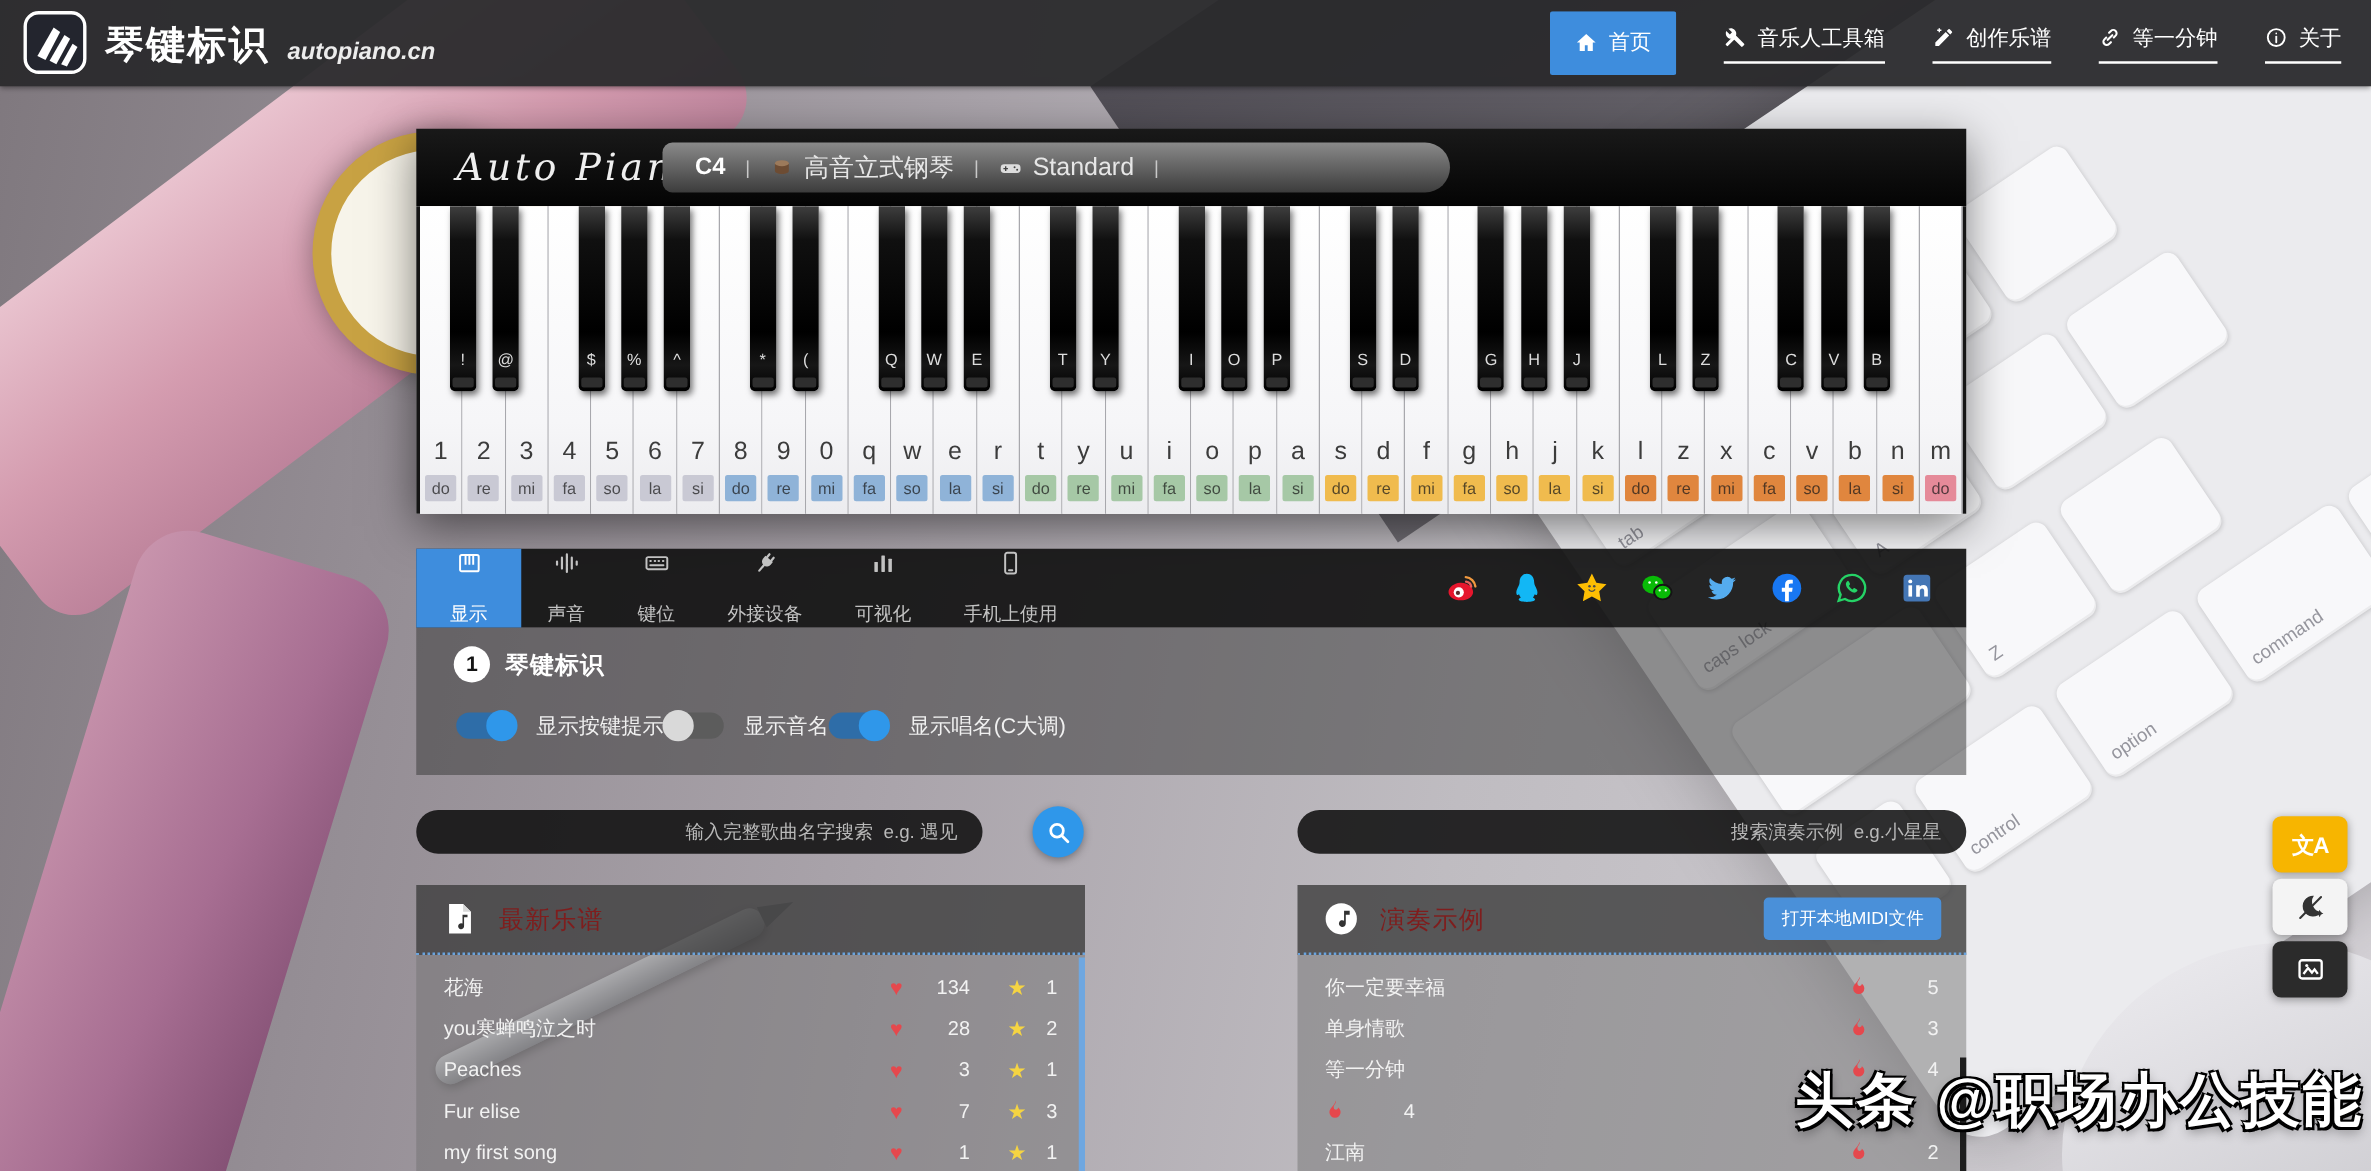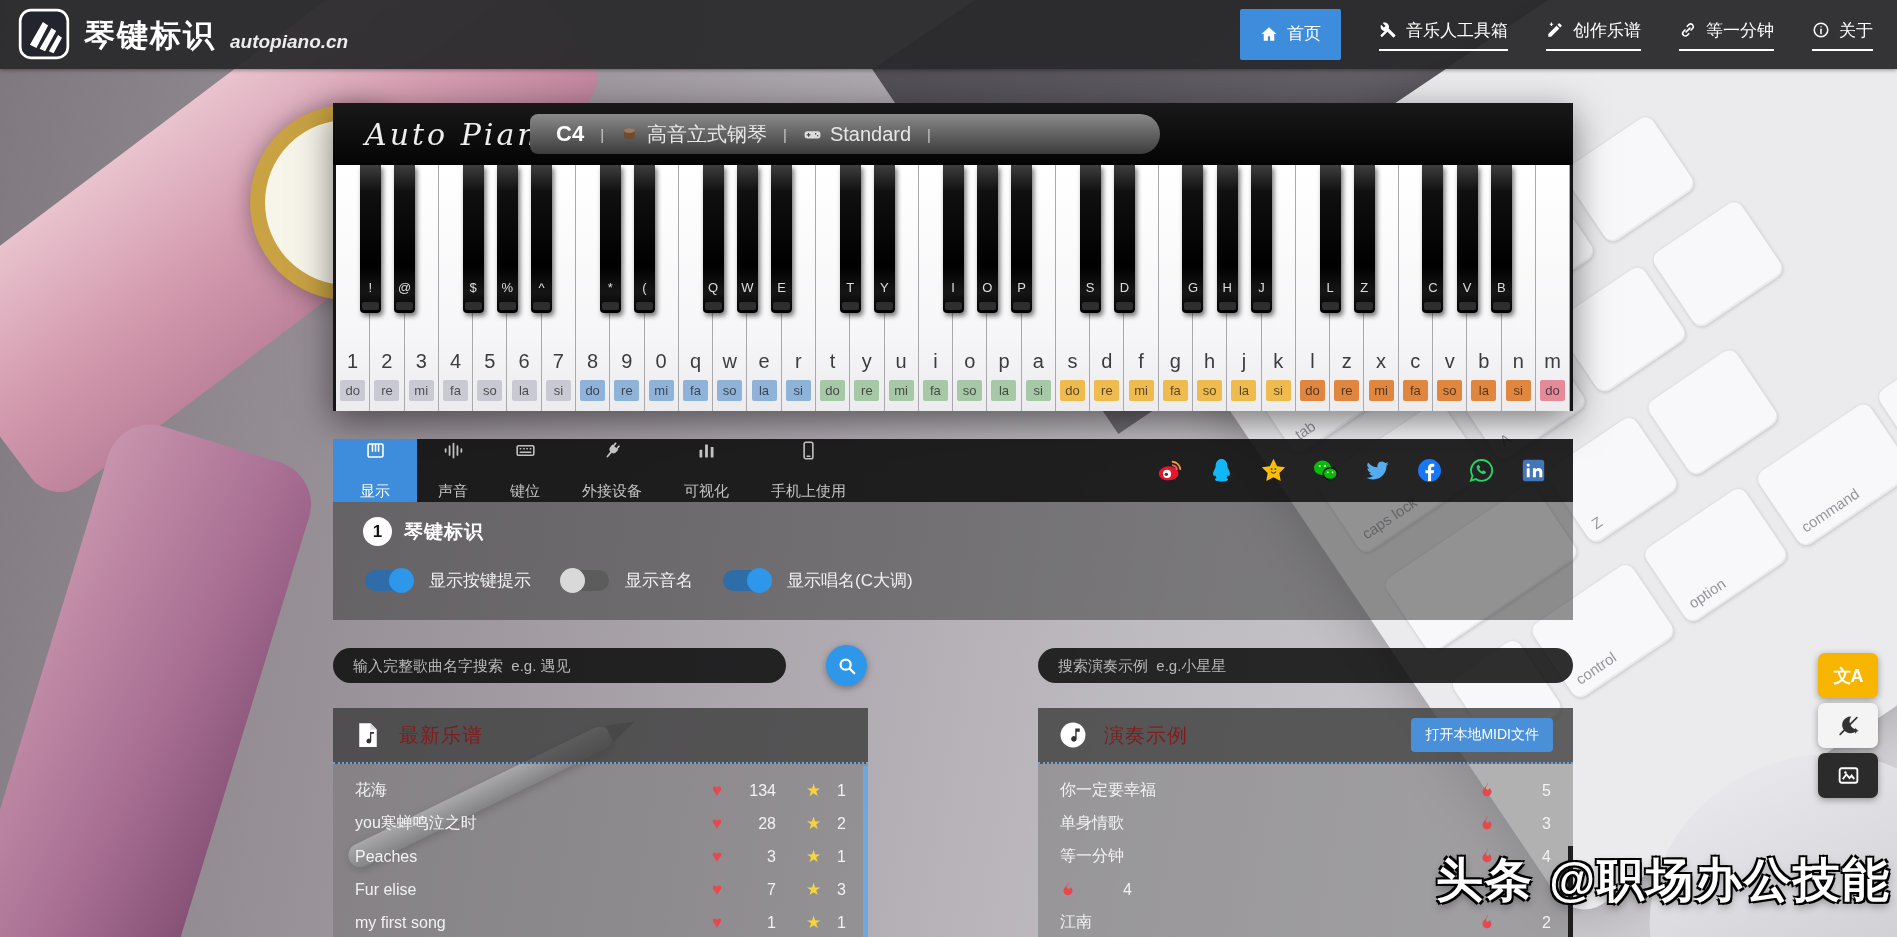--- a/index.html
+++ b/index.html
@@ -50,21 +50,21 @@
   
   .piano{position:absolute;left:333px;top:103px;width:1240px;height:308px;z-index:10;
     box-shadow:0 10px 34px rgba(0,0,0,.5);}
   .piano-header{height:62px;background:linear-gradient(#191919,#040404);display:flex;align-items:center;
     position:relative;}
   .piano-brand{font-family:"DejaVu Serif",serif;font-style:italic;font-size:30px;color:#eee;
     padding-left:32px;letter-spacing:3px;}
   .piano-pill{position:absolute;left:197px;top:11px;width:630px;height:40px;border-radius:8px 20px 20px 8px;
     background:linear-gradient(#8a8a8a,#3c3c3c);display:flex;align-items:center;gap:16px;
     padding:0 26px;box-sizing:border-box;}
-  .pill-note{font-size:22px;font-weight:bold;color:#fff;cursor:pointer;}
+  .pill-note{font-size:19px;font-weight:bold;color:#fff;cursor:pointer;}
   .pill-sep{color:#c9c9c9;font-size:15px;}
   .pill-item{display:flex;align-items:center;gap:8px;color:#e6e6e6;font-size:20px;cursor:pointer;}
   .pill-item .icon svg{width:19px;height:19px;}
   .piano-keys{position:relative;height:246px;background:#fff;display:flex;
     border-left:3px solid #151515;border-right:3px solid #151515;box-sizing:border-box;}
   .white-key{flex:1;border-right:1px solid #a8a8ad;position:relative;cursor:pointer;
     background:linear-gradient(#ffffff,#f6f6f8 70%,#ececef);
     display:flex;flex-direction:column;justify-content:flex-end;align-items:center;}
   .white-key:last-child{border-right:none;}
   .wk-char{font-size:20px;color:#3c3c3c;margin-bottom:7px;}
@@ -89,36 +89,36 @@
   .social .icon{cursor:pointer;}
   .social .icon svg{width:27px;height:27px;}
 
   
   .key-section{position:absolute;left:333px;top:502px;width:1240px;height:118px;
     background:rgba(62,62,62,.55);z-index:9;box-sizing:border-box;}
   .ks-head{display:flex;align-items:center;gap:12px;padding:15px 0 0 30px;}
   .ks-badge{width:29px;height:29px;border-radius:50%;background:#fff;color:#141414;font-weight:bold;
     font-size:17px;display:flex;align-items:center;justify-content:center;}
   .ks-title{color:#fff;font-size:19px;font-weight:bold;letter-spacing:1px;}
-  .ks-toggles{display:flex;align-items:center;gap:30px;padding:23px 0 0 32px;}
+  .ks-toggles{display:flex;align-items:center;padding:23px 0 0 32px;}
   .toggle-group{display:flex;align-items:center;gap:16px;cursor:pointer;}
   .switch{width:48px;height:21px;border-radius:11px;position:relative;}
   .switch.on{background:#2e6da8;}
   .switch.on::after{content:"";position:absolute;right:-1px;top:-2px;width:25px;height:25px;
     border-radius:50%;background:#2f97ea;}
   .switch.off{background:#5c5c5c;}
   .switch.off::after{content:"";position:absolute;left:-1px;top:-2px;width:25px;height:25px;
     border-radius:50%;background:#d9d9d9;}
   .toggle-label{color:#f0f0f0;font-size:17px;}
 
   
   .search-wrap{position:absolute;z-index:10;}
   input.search{width:100%;height:100%;background:rgba(10,10,10,.85);border:none;border-radius:18px;
     color:#404040;font-size:15px;padding:0 20px;box-sizing:border-box;outline:none;
-    font-family:"Liberation Sans","DejaVu Sans",sans-serif;}
+    font-family:"Liberation Sans","DejaVu Sans",sans-serif;text-align:right;}
   input.search::placeholder{color:#b9b9b9;}
   .sw-sheet{left:333px;top:648px;width:453px;height:35px;}
   .sw-demo{left:1038px;top:648px;width:535px;height:35px;}
   .search-btn{position:absolute;left:826px;top:645px;width:41px;height:41px;border-radius:50%;
     background:#2f97ea;display:flex;align-items:center;justify-content:center;z-index:10;cursor:pointer;
     box-shadow:0 2px 7px rgba(0,0,0,.35);}
   .search-btn svg{width:22px;height:22px;}
 
   
   .panel{position:absolute;top:708px;height:242px;z-index:8;}

